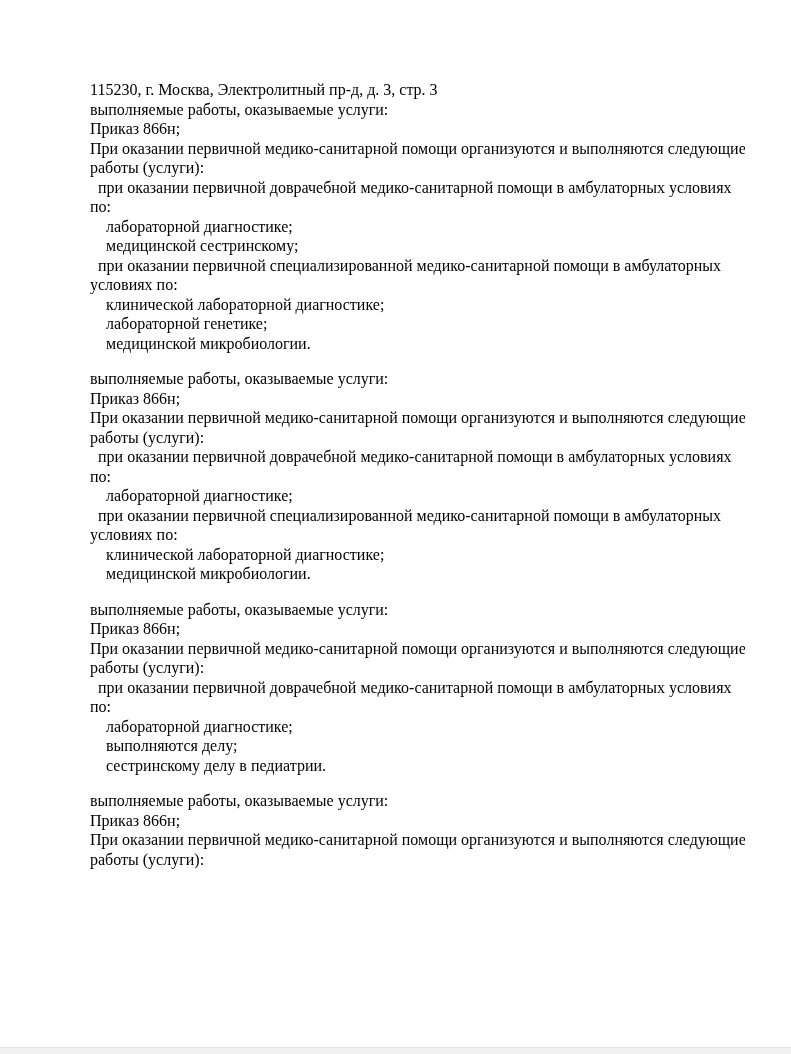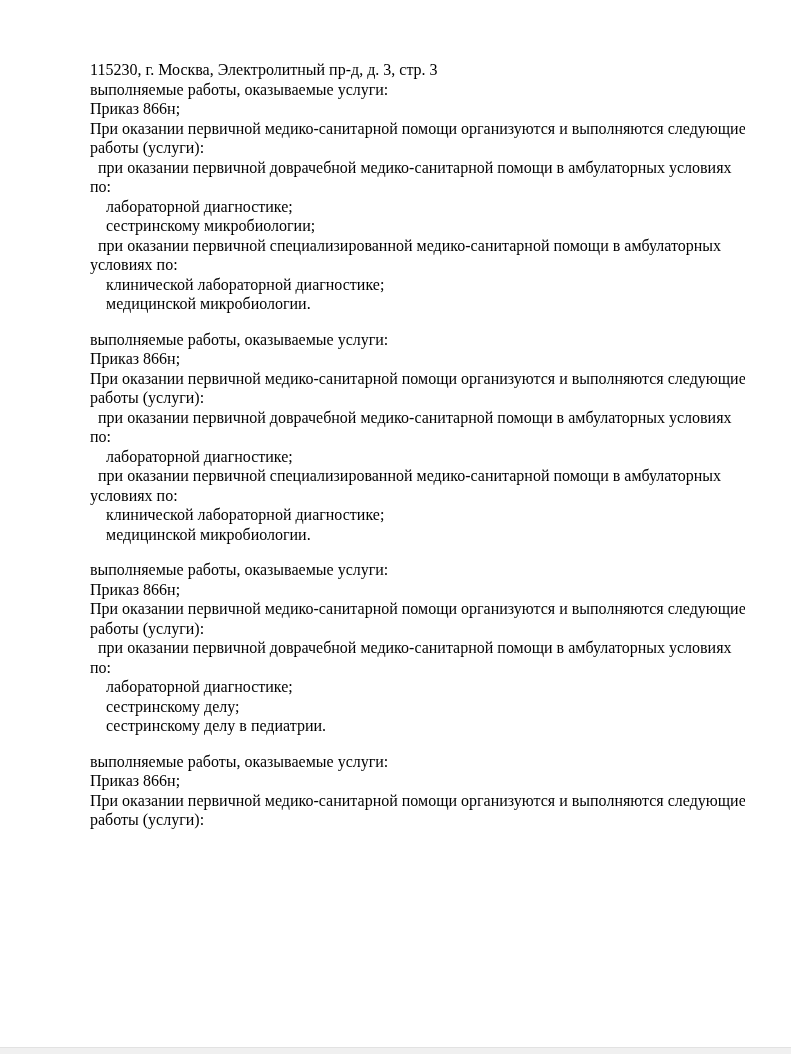--- a/index.html
+++ b/index.html
@@ -8,21 +8,21 @@
   }
   body {
     width: 791px;
     height: 1054px;
     background: #ffffff;
     overflow: hidden;
     font-family: "Liberation Serif", "DejaVu Serif", serif;
     color: #000000;
   }
   .doc {
-    padding: 60px 46px 0 90px;
+    padding: 80px 46px 0 90px;
     font-size: 16px;
     line-height: 19.5px;
   }
   .block {
     margin: 0 0 16px 0;
   }
   .line {
     white-space: pre;   
     overflow: hidden;
   }
@@ -44,24 +44,25 @@
 
   <div class="block">
     <div class="line">115230, г. Москва, Электролитный пр-д, д. 3, стр. 3</div>
     <div class="line">выполняемые работы, оказываемые услуги:</div>
     <div class="line">Приказ 866н;</div>
     <div class="line">При оказании первичной медико-санитарной помощи организуются и выполняются следующие</div>
     <div class="line">работы (услуги):</div>
     <div class="line">  при оказании первичной доврачебной медико-санитарной помощи в амбулаторных условиях</div>
     <div class="line">по:</div>
     <div class="line">    лабораторной диагностике;</div>
-    <div class="line">    сестринскому микробиологии;</div>
+    <div class="line">    медицинской сестринскому;</div>
     <div class="line">  при оказании первичной специализированной медико-санитарной помощи в амбулаторных</div>
     <div class="line">условиях по:</div>
     <div class="line">    клинической лабораторной диагностике;</div>
+    <div class="line">    лабораторной генетике;</div>
     <div class="line">    медицинской микробиологии.</div>
   </div>
 
   <div class="block">
     <div class="line">выполняемые работы, оказываемые услуги:</div>
     <div class="line">Приказ 866н;</div>
     <div class="line">При оказании первичной медико-санитарной помощи организуются и выполняются следующие</div>
     <div class="line">работы (услуги):</div>
     <div class="line">  при оказании первичной доврачебной медико-санитарной помощи в амбулаторных условиях</div>
     <div class="line">по:</div>
@@ -73,21 +74,21 @@
   </div>
 
   <div class="block">
     <div class="line">выполняемые работы, оказываемые услуги:</div>
     <div class="line">Приказ 866н;</div>
     <div class="line">При оказании первичной медико-санитарной помощи организуются и выполняются следующие</div>
     <div class="line">работы (услуги):</div>
     <div class="line">  при оказании первичной доврачебной медико-санитарной помощи в амбулаторных условиях</div>
     <div class="line">по:</div>
     <div class="line">    лабораторной диагностике;</div>
-    <div class="line">    сестринскому делу;</div>
+    <div class="line">    выполняются делу;</div>
     <div class="line">    сестринскому делу в педиатрии.</div>
   </div>
 
   <div class="block">
     <div class="line">выполняемые работы, оказываемые услуги:</div>
     <div class="line">Приказ 866н;</div>
     <div class="line">При оказании первичной медико-санитарной помощи организуются и выполняются следующие</div>
     <div class="line">работы (услуги):</div>
   </div>
 

